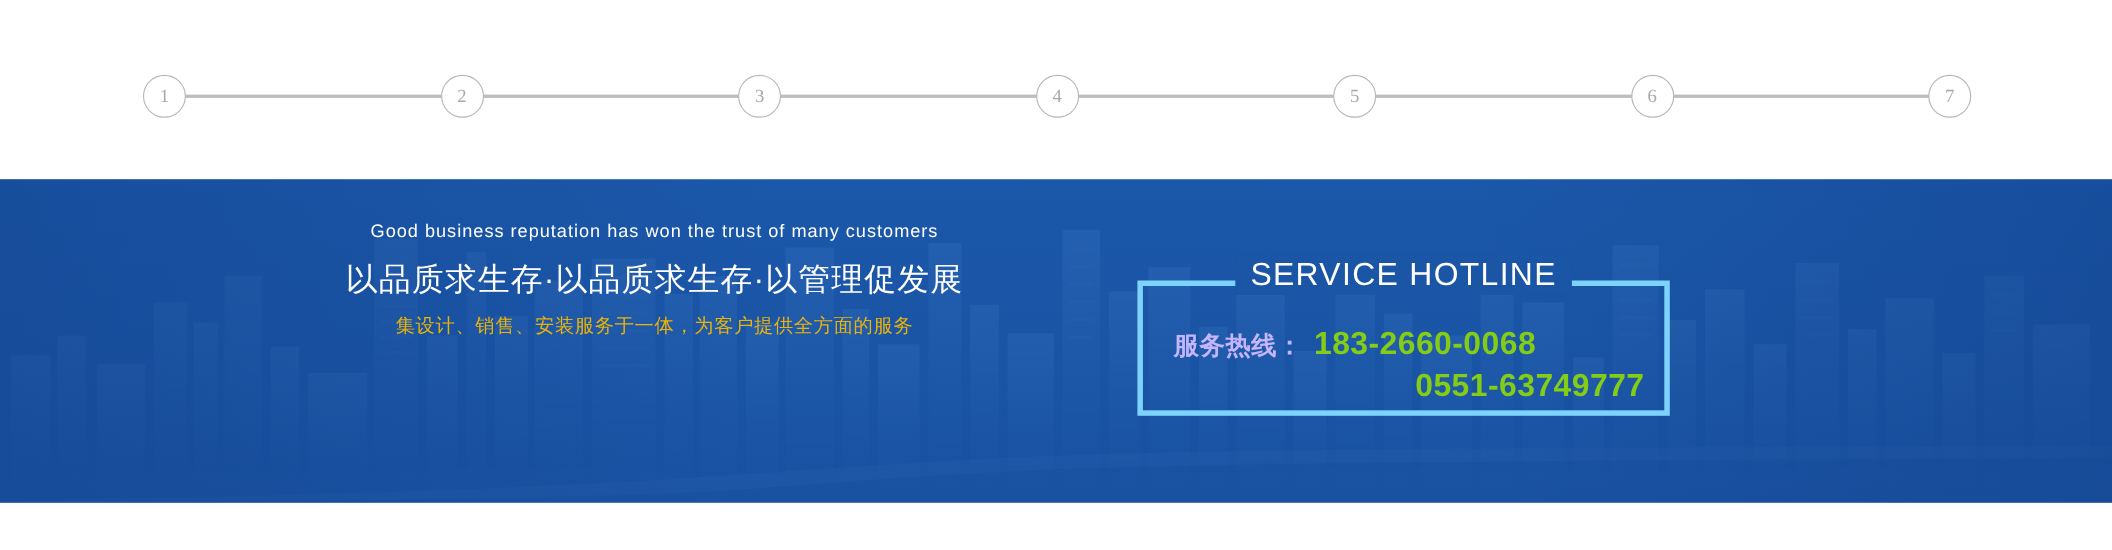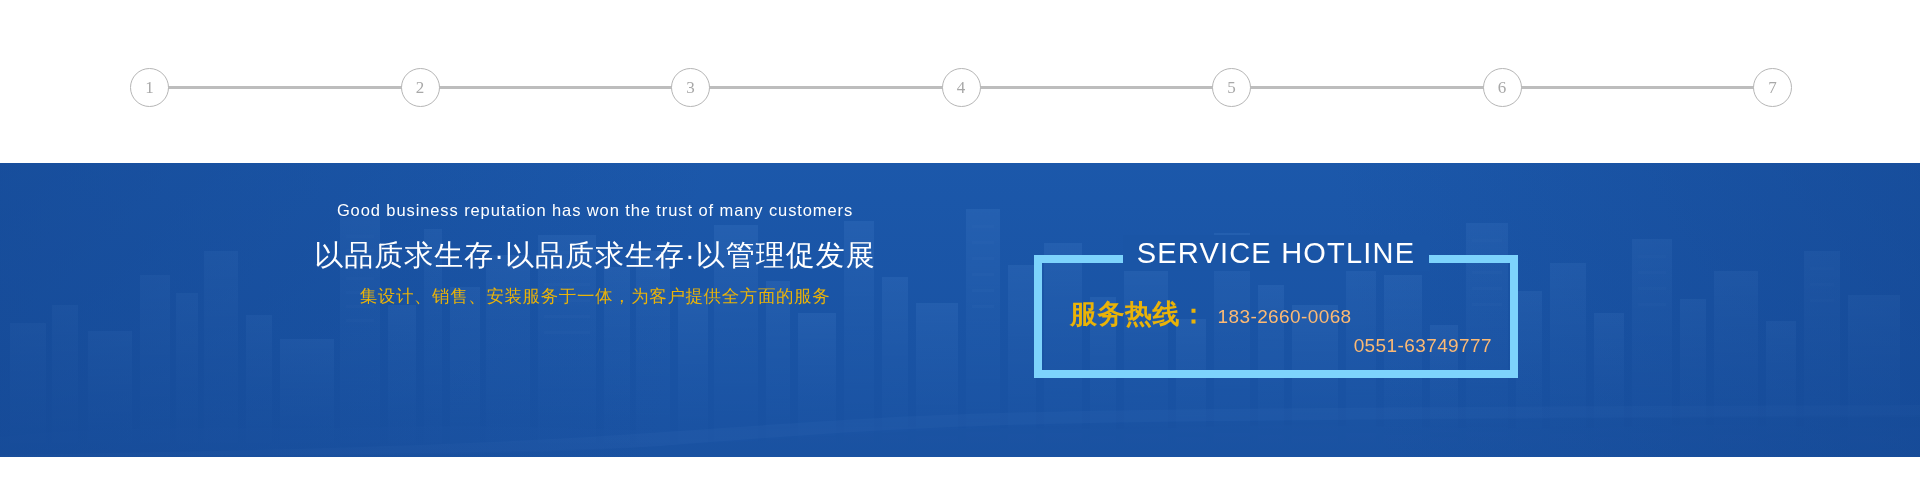--- a/index.html
+++ b/index.html
@@ -140,21 +140,21 @@
     line-height: 1.25;
   }
 
   
   #hotline-box {
     position: absolute;
     left: 1034px;
     top: 92px;
     width: 484px;
     height: 123px;
-    border: 8px solid #7dd3fc;
+    border: 5px solid #7dd3fc;
     z-index: 5;
   }
 
   
   #hotline-title-wrap {
     position: absolute;
     left: 0;
     right: 0;
     top: -28px;
     display: flex;
@@ -187,30 +187,30 @@
     white-space: nowrap;
     line-height: 1.32;
   }
 
   .hotline-row.row-second {
     padding-left: 150px;
     justify-content: flex-end;
   }
 
   #hotline-label {
-    font-size: 27px;
+    font-size: 23px;
     font-weight: bold;
-    color: #eab308;
+    color: #c4b5fd;
     letter-spacing: 0.5px;
   }
 
   .hotline-number {
-    font-size: 19px;
-    font-weight: normal;
-    color: #fdba74;
+    font-size: 29px;
+    font-weight: bold;
+    color: #84cc16;
     letter-spacing: 0.4px;
     margin-left: 10px;
     cursor: pointer;
   }
 
   .hotline-row.row-second .hotline-number {
     margin-left: 0;
   }
 </style>
 </head>

